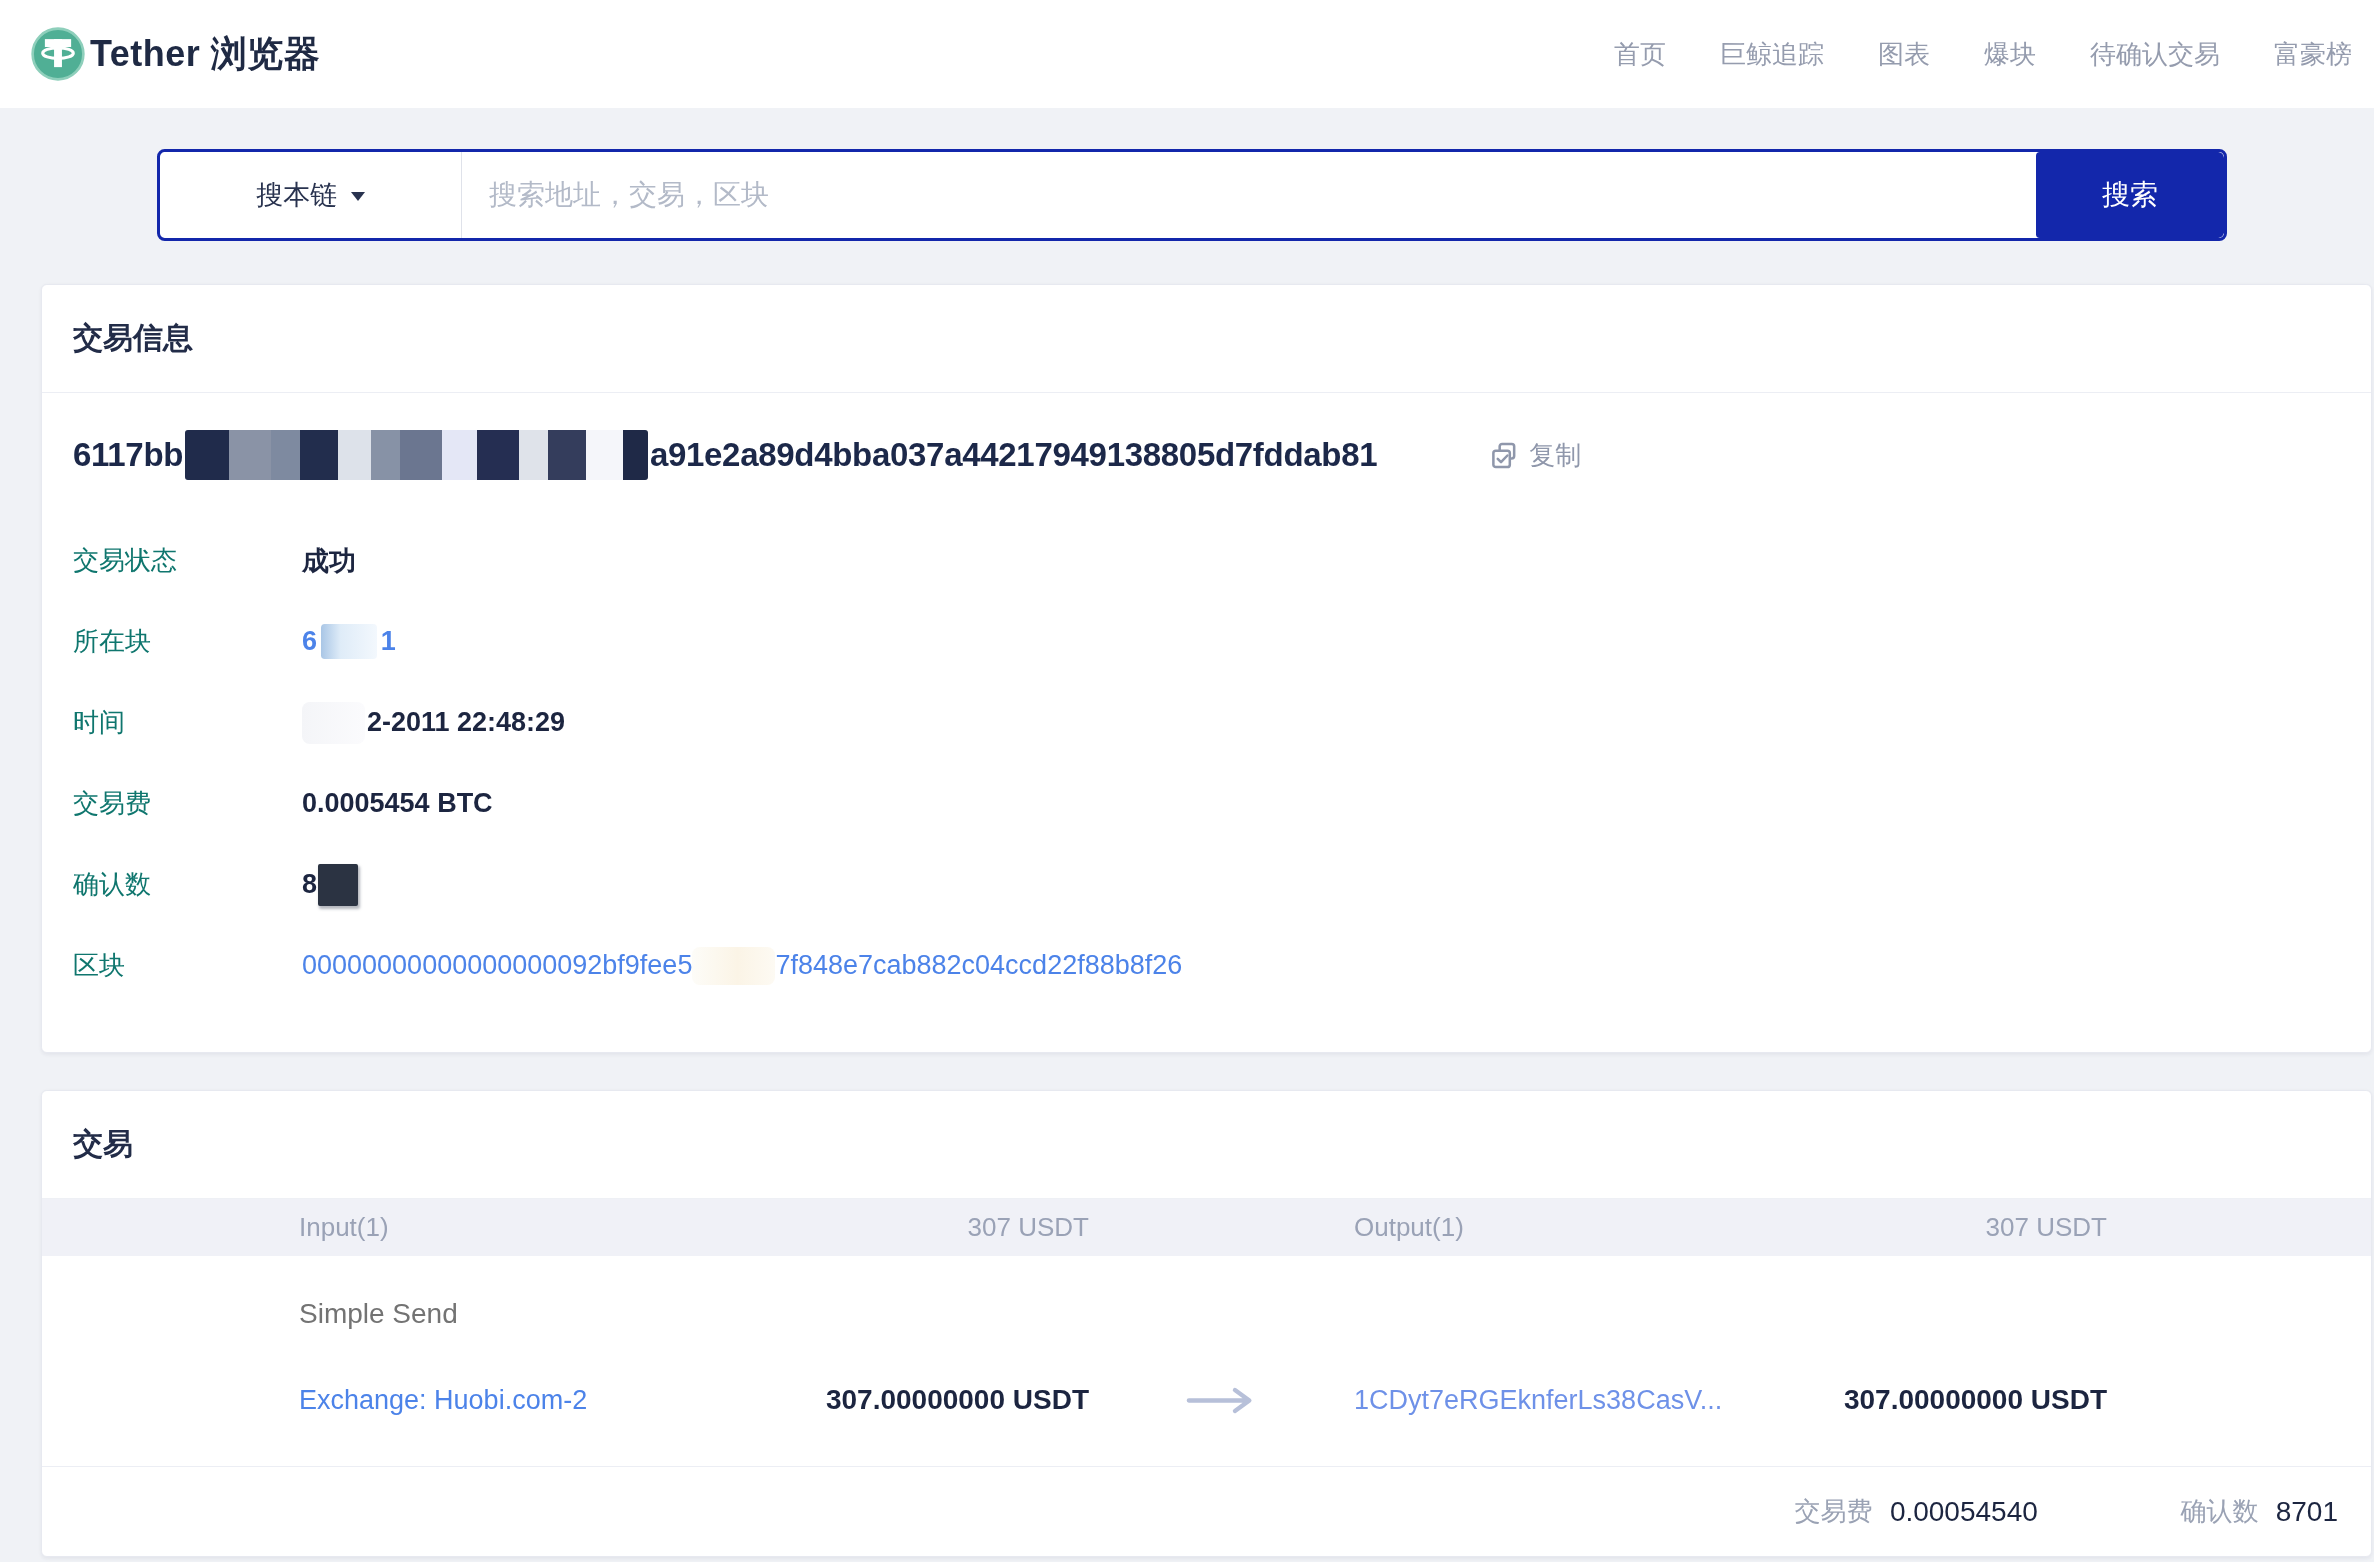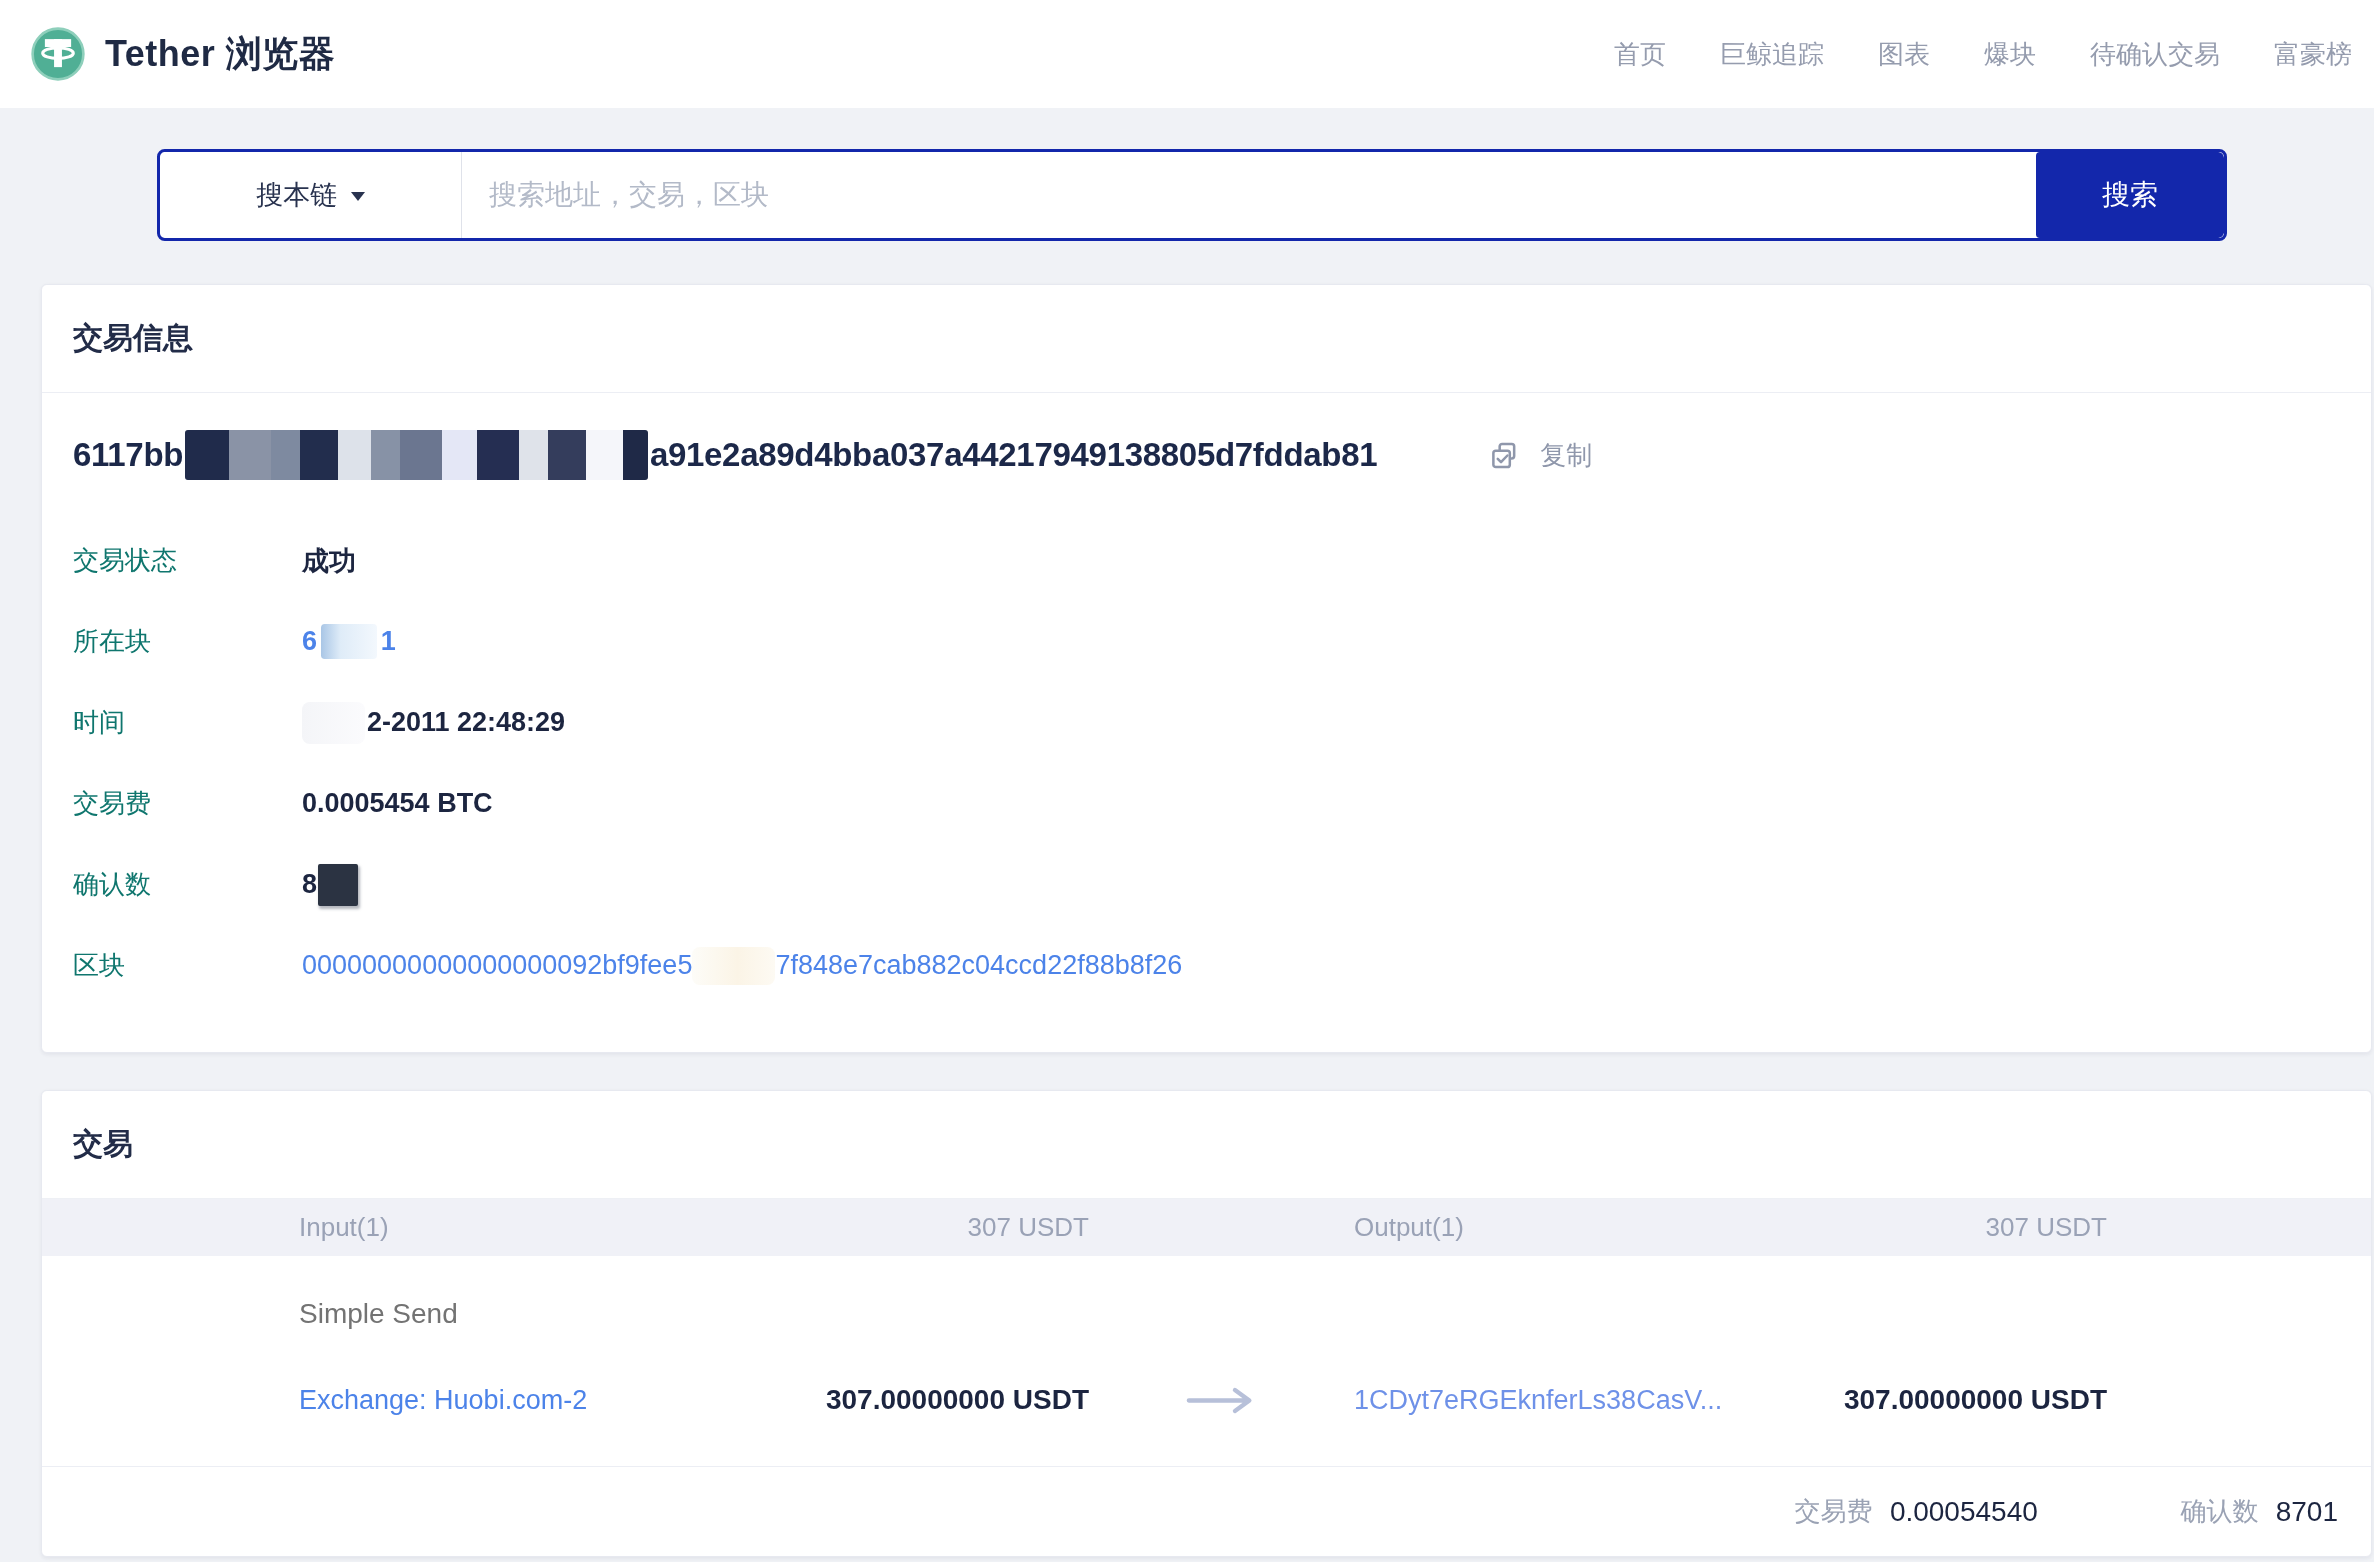--- a/index.html
+++ b/index.html
@@ -6,21 +6,21 @@
   html, body { background: #f0f2f6; }
   body { font-family: "Liberation Sans", "DejaVu Sans", sans-serif; color: #1f2a44; }
   .page { width: 2375px; min-height: 1562px; background: #f0f2f6; overflow: hidden; }
 
   
   .top-header {
     height: 108px; background: #ffffff;
     display: flex; align-items: center; justify-content: space-between;
     padding: 0 13.4px 0 30px;
   }
-  .brand { display: flex; align-items: center; gap: 19px; cursor: pointer; }
+  .brand { display: flex; align-items: center; gap: 4px; cursor: pointer; }
   .brand-title { font-size: 36px; font-weight: bold; color: #1f2a44; letter-spacing: 0.5px; }
   .main-nav { display: flex; align-items: center; gap: 54px; padding-right: 9.6px; }
   .main-nav a { font-size: 26px; color: #959cae; text-decoration: none; cursor: pointer; white-space: nowrap; }
 
   
   .search-row { padding-top: 41px; }
   .search-bar {
     margin-left: 157px; width: 2070px; height: 92px;
     background: #ffffff; border: 3.8px solid #1327ab; border-radius: 7.7px;
     display: flex; align-items: stretch; overflow: hidden;
@@ -60,21 +60,21 @@
   
   .txinfo-body { padding: 0 31px 46px 31px; }
   .hash-row { display: flex; align-items: center; margin: 37px 0 40px 0; }
   .tx-hash {
     font-size: 33px; font-weight: bold; color: #1c2849;
     display: inline-flex; align-items: center; letter-spacing: -0.3px; white-space: nowrap;
   }
   .mosaic { display: inline-flex; height: 50px; margin: 0 1.9px; border-radius: 2.9px; overflow: hidden; }
   .mosaic i { display: block; height: 100%; }
   .copy-btn {
-    display: inline-flex; align-items: center; gap: 21px; margin-left: 113px;
+    display: inline-flex; align-items: center; gap: 10px; margin-left: 113px;
     background: none; border: none; cursor: pointer;
     font-size: 26px; color: #8f97ab; font-family: "Liberation Sans", "DejaVu Sans", sans-serif;
   }
   .drow { display: flex; align-items: center; height: 81px; }
   .dlabel { width: 229px; flex: none; font-size: 26px; color: #0f766e; }
   .dvalue { font-size: 27px; color: #1c2540; display: inline-flex; align-items: center; }
   .strong { font-weight: bold; }
   .link { color: #4c83e9; text-decoration: none; cursor: pointer; display: inline-flex; align-items: center; }
   .link-bold { font-weight: bold; }
   .blur-light {

